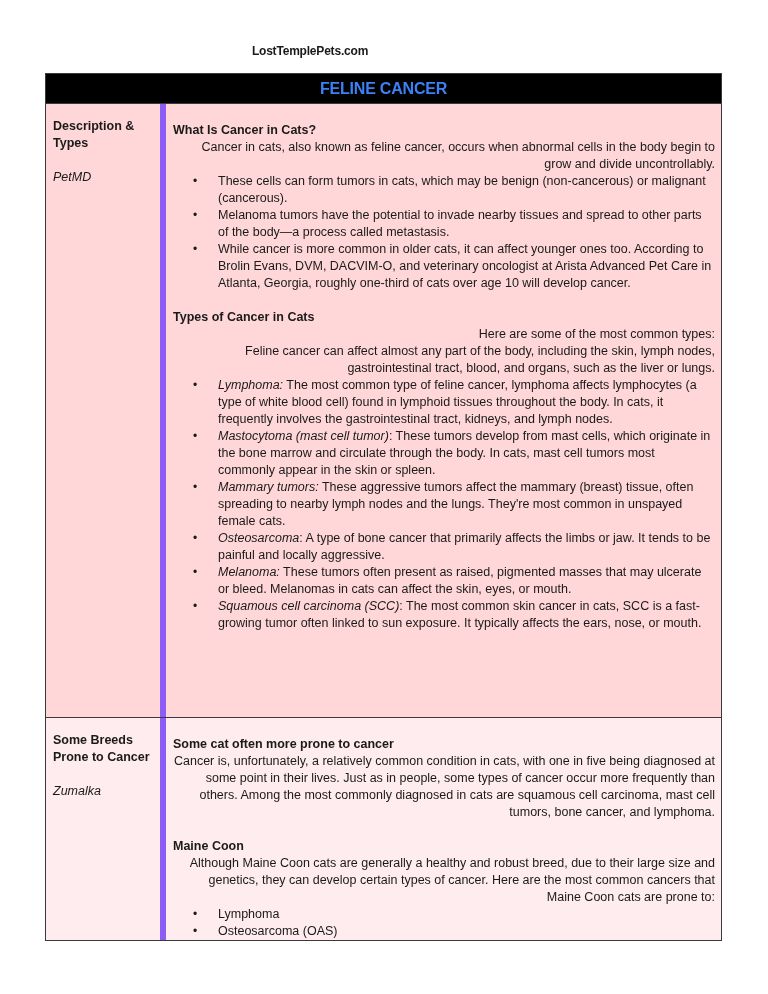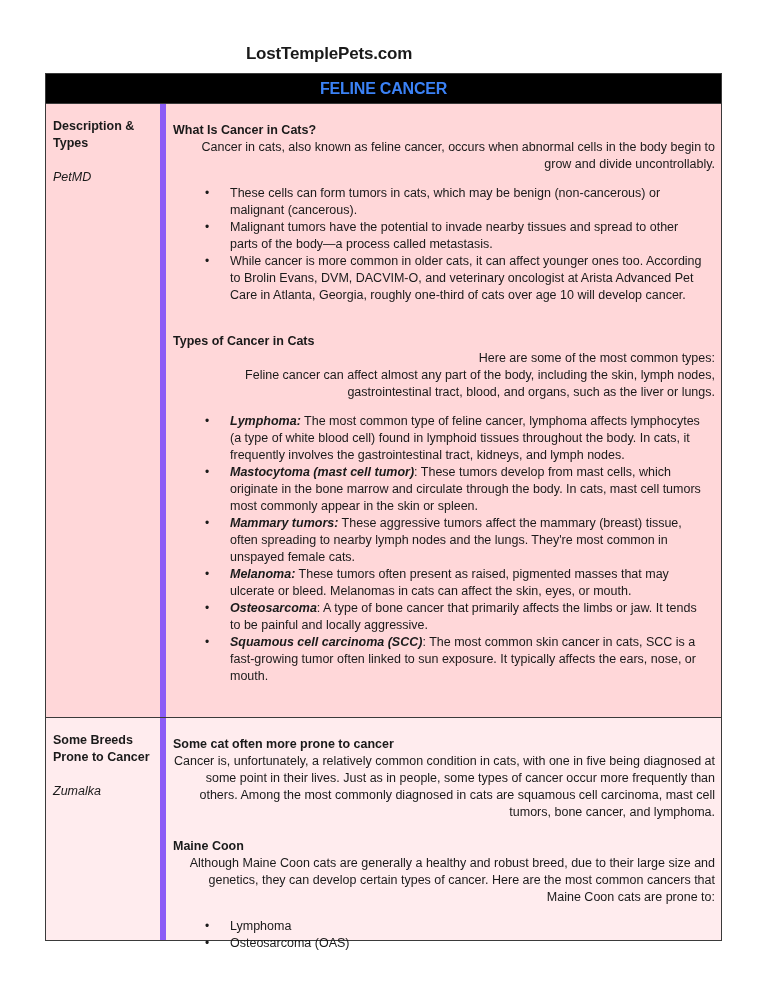--- a/index.html
+++ b/index.html
@@ -1,65 +1,65 @@
 <!DOCTYPE html>
 <html><head>
 <meta charset="utf-8">
 <style>
   html, body { margin: 0; padding: 0; background: #ffffff; }
   body { width: 768px; height: 994px; position: relative; font-family: "Liberation Sans", sans-serif; color: #1a1a1a; }
-  .site-title { position: absolute; top: 44px; left: 0; width: 620px; text-align: center; font-weight: bold; font-size: 17px; letter-spacing: -0.2px; margin-left: 19px; }
+  .site-title { position: absolute; top: 44px; left: 0; width: 620px; text-align: center; font-weight: bold; font-size: 12px; letter-spacing: -0.2px; }
   .table { position: absolute; left: 45px; top: 73px; width: 677px; border: 1px solid #3a3a3a; border-collapse: collapse; box-sizing: border-box; }
   .header { background: #000; color: #3b82f6; text-align: center; font-weight: bold; font-size: 16px; height: 29px; line-height: 29px; letter-spacing: -0.2px; }
   .row { display: flex; border-top: 1px solid #3a3a3a; }
   .row.r1 { background: #ffd7d9; height: 613px; }
   .row.r2 { background: #ffecee; height: 222px; }
   .label-col { width: 120px; border-right: 6px solid #8b5cf6; box-sizing: border-box; padding: 14px 0 0 7px; font-size: 12.5px; line-height: 17px; }
   .label-col .lbl { font-weight: bold; }
   .label-col .src { font-style: italic; margin-top: 17px; }
   .content-col { flex: 1; padding: 18px 6px 0 7px; font-size: 12.5px; line-height: 17px; }
   .content-col h3 { margin: 0; font-size: 12.5px; font-weight: bold; line-height: 17px; }
   .content-col p { margin: 0; text-align: right; }
-  .content-col ul { margin: 12px; padding-left: 45px; list-style: none; }
+  .content-col ul { margin: 0; padding-left: 45px; list-style: none; }
   .content-col li { position: relative; }
   .content-col li::before { content: "•"; position: absolute; left: -25px; font-size: 12px; }
   .gap { height: 17px; }
-  .term { font-weight: bold; font-style: italic; }
+  .term { font-weight: normal; font-style: italic; }
 </style>
 </head>
 <body>
 
 <div class="site-title">LostTemplePets.com</div>
 
 <div class="table">
   <div class="header">FELINE CANCER</div>
 
   <div class="row r1">
     <div class="label-col">
       <div class="lbl">Description &amp; Types</div>
       <div class="src">PetMD</div>
     </div>
     <div class="content-col">
       <h3>What Is Cancer in Cats?</h3>
       <p>Cancer in cats, also known as feline cancer, occurs when abnormal cells in the body begin to grow and divide uncontrollably.</p>
       <ul>
         <li>These cells can form tumors in cats, which may be benign (non-cancerous) or malignant (cancerous).</li>
-        <li>Malignant tumors have the potential to invade nearby tissues and spread to other parts of the body—a process called metastasis.</li>
+        <li>Melanoma tumors have the potential to invade nearby tissues and spread to other parts of the body—a process called metastasis.</li>
         <li>While cancer is more common in older cats, it can affect younger ones too. According to Brolin Evans, DVM, DACVIM-O, and veterinary oncologist at Arista Advanced Pet Care in Atlanta, Georgia, roughly one-third of cats over age 10 will develop cancer.</li>
       </ul>
       <div class="gap"></div>
       <h3>Types of Cancer in Cats</h3>
       <p>Here are some of the most common types:</p>
       <p>Feline cancer can affect almost any part of the body, including the skin, lymph nodes, gastrointestinal tract, blood, and organs, such as the liver or lungs.</p>
       <ul>
         <li><span class="term">Lymphoma:</span><span> The most common type of feline cancer, lymphoma affects lymphocytes (a type of white blood cell) found in lymphoid tissues throughout the body. In cats, it frequently involves the gastrointestinal tract, kidneys, and lymph nodes.</span></li>
         <li><span class="term">Mastocytoma (mast cell tumor)</span><span>: These tumors develop from mast cells, which originate in the bone marrow and circulate through the body. In cats, mast cell tumors most commonly appear in the skin or spleen.</span></li>
         <li><span class="term">Mammary tumors:</span><span> These aggressive tumors affect the mammary (breast) tissue, often spreading to nearby lymph nodes and the lungs. They're most common in unspayed female cats.</span></li>
+        <li><span class="term">Osteosarcoma</span><span>: A type of bone cancer that primarily affects the limbs or jaw. It tends to be painful and locally aggressive.</span></li>
         <li><span class="term">Melanoma:</span><span> These tumors often present as raised, pigmented masses that may ulcerate or bleed. Melanomas in cats can affect the skin, eyes, or mouth.</span></li>
-        <li><span class="term">Osteosarcoma</span><span>: A type of bone cancer that primarily affects the limbs or jaw. It tends to be painful and locally aggressive.</span></li>
         <li><span class="term">Squamous cell carcinoma (SCC)</span><span>: The most common skin cancer in cats, SCC is a fast-growing tumor often linked to sun exposure. It typically affects the ears, nose, or mouth.</span></li>
       </ul>
     </div>
   </div>
 
   <div class="row r2">
     <div class="label-col">
       <div class="lbl">Some Breeds Prone to Cancer</div>
       <div class="src">Zumalka</div>
     </div>

